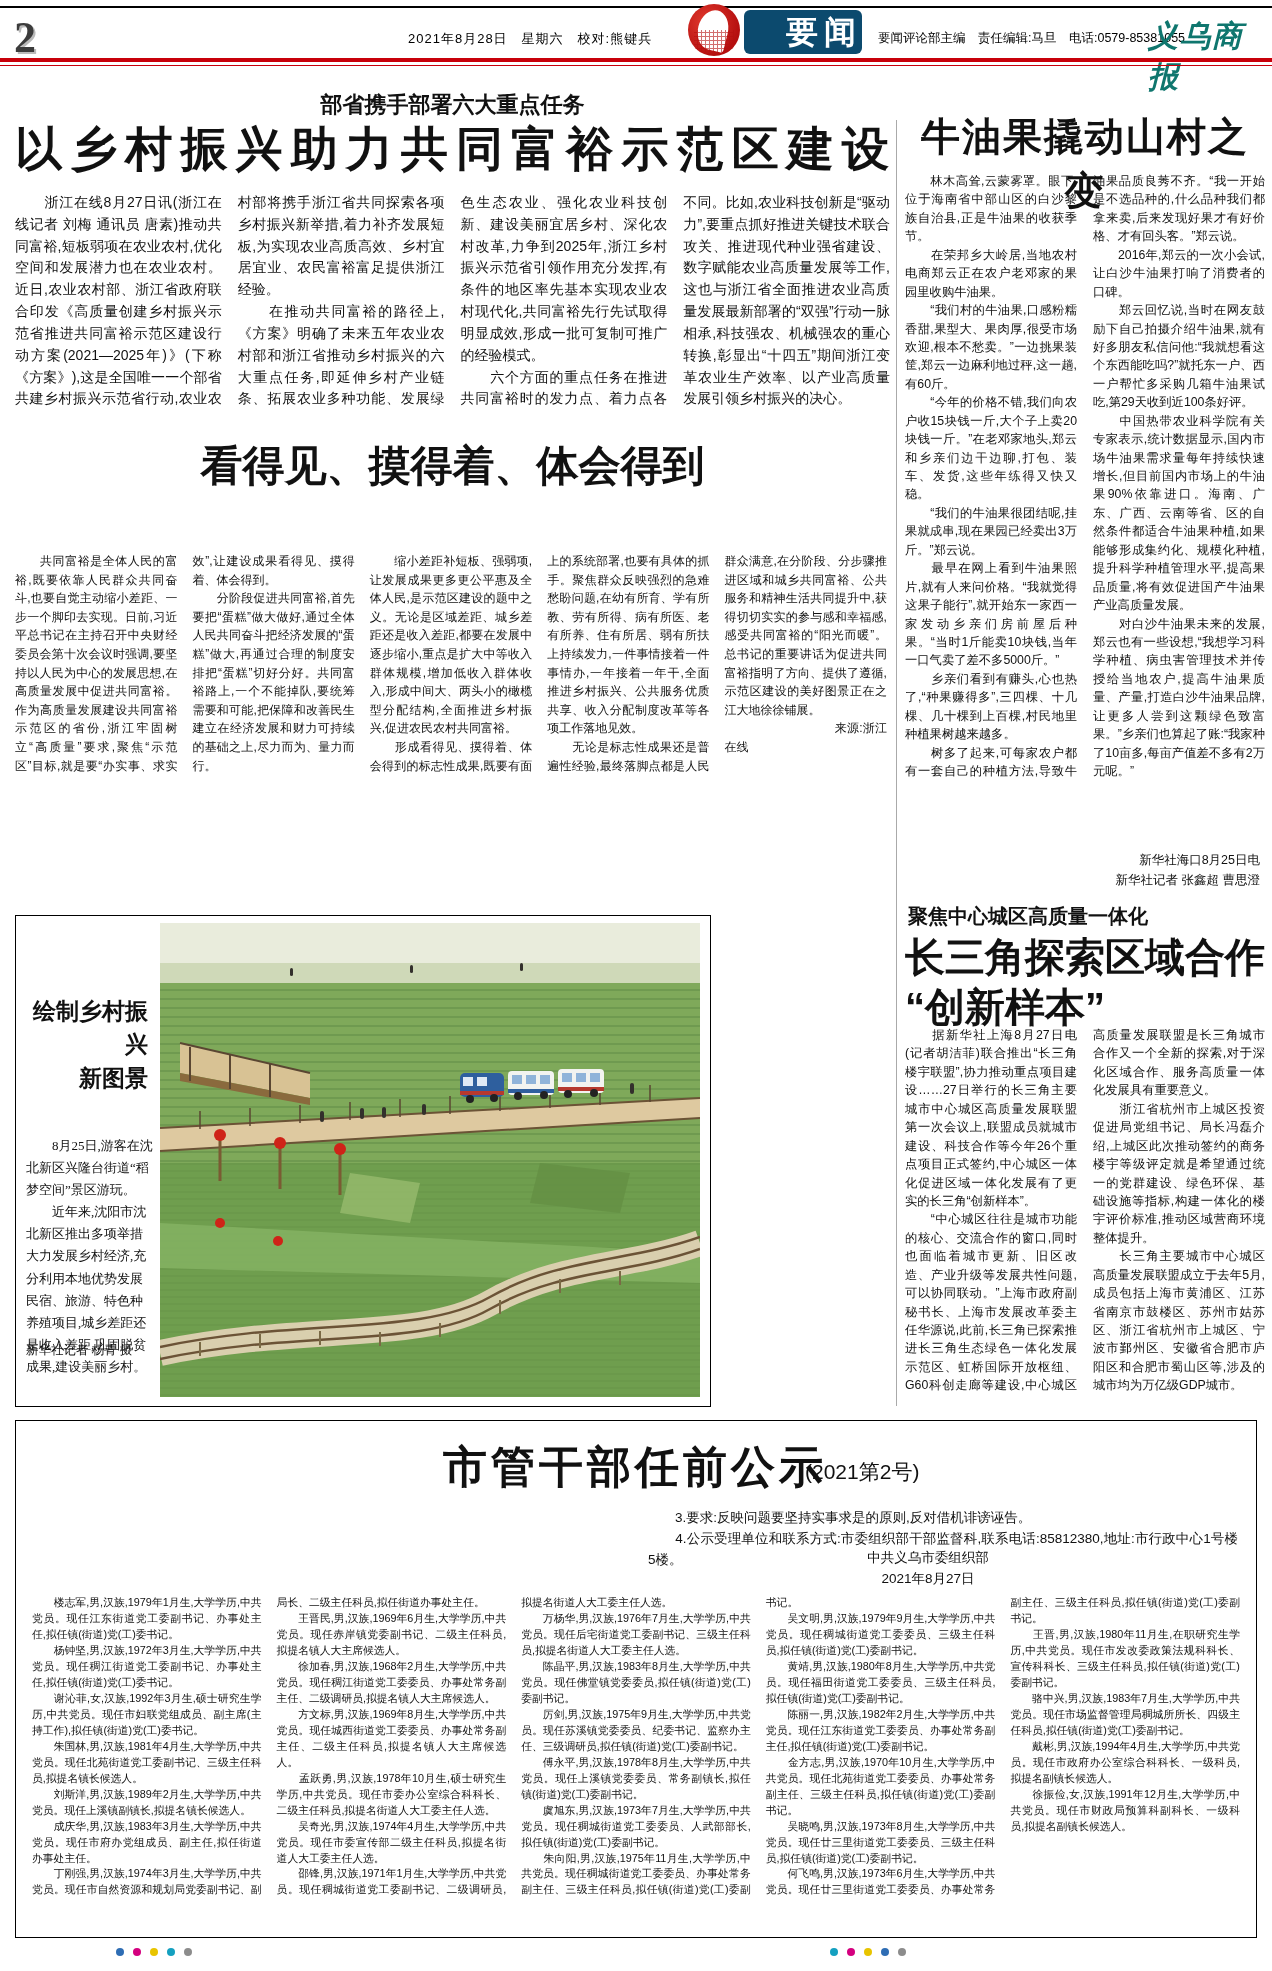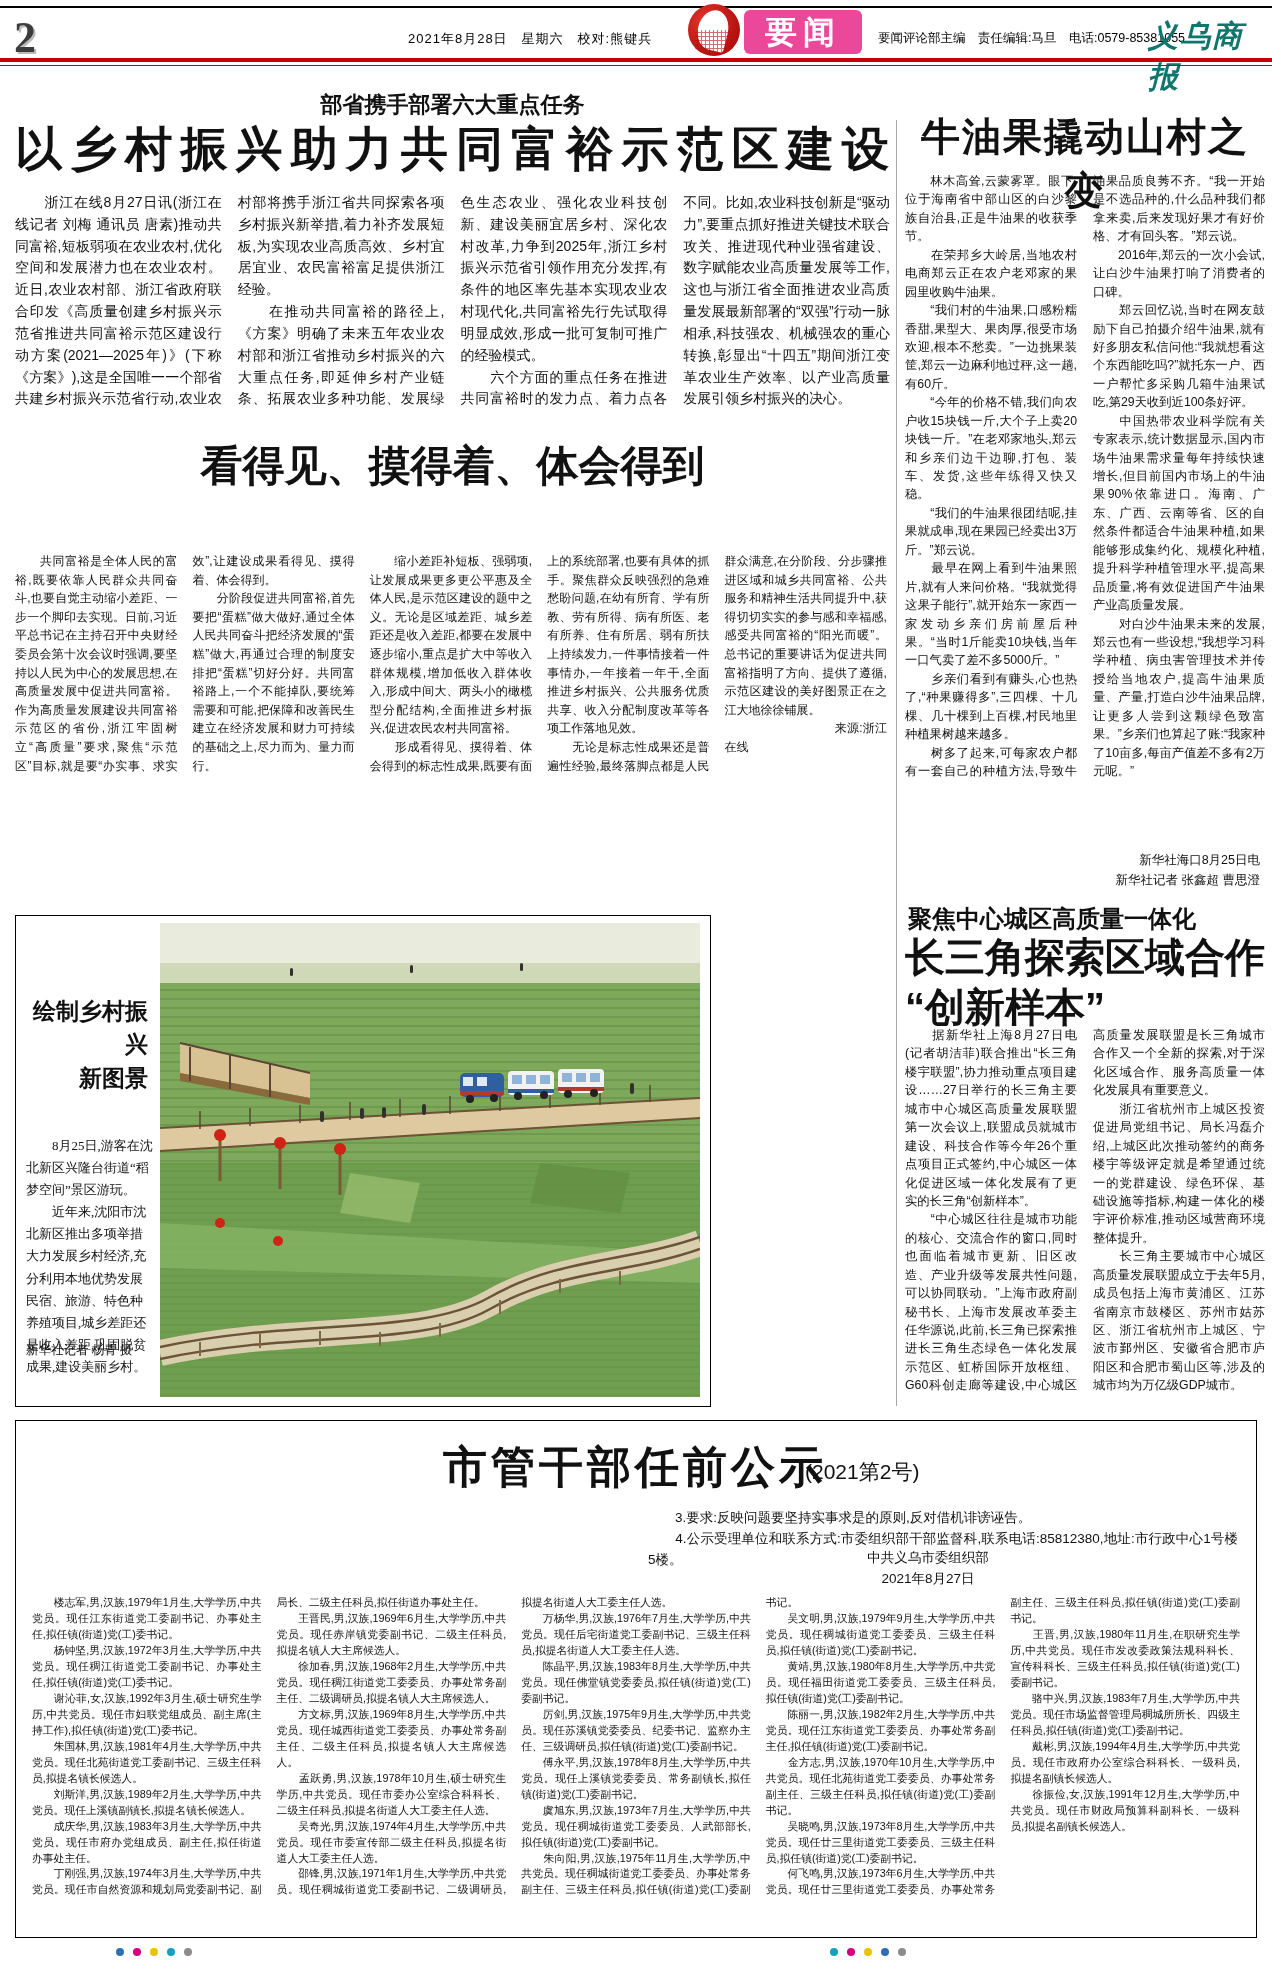--- a/index.html
+++ b/index.html
@@ -13,22 +13,22 @@
   .pageno{left:14px;top:12px;font-size:44px;font-weight:bold;color:#3c3c3c;
           font-family:"Liberation Serif",serif;text-shadow:2px 2px 0 #bbb;}
   .dateline{left:408px;top:30px;font-size:13px;color:#000;letter-spacing:1px;}
   .emblem{left:688px;top:4px;width:52px;height:52px;border-radius:50%;
           background:radial-gradient(circle at 35% 35%, #e23a2e 0%, #b50f0f 70%);overflow:hidden;}
   .emblem .sail{position:absolute;left:10px;top:6px;width:30px;height:40px;border-radius:50% 50% 10% 50%;
           background:#fff;transform:rotate(14deg);}
   .emblem .grid{position:absolute;left:6px;top:26px;width:40px;height:22px;
           background:repeating-linear-gradient(0deg,transparent 0 3px,#b50f0f 3px 4px),
                      repeating-linear-gradient(90deg,transparent 0 3px,#b50f0f 3px 4px);opacity:.6;}
-  .secttag{left:744px;top:10px;width:118px;height:44px;background:#ec4899;border-radius:6px;
-           color:#fff;font-size:32px;font-weight:bold;text-align:center;line-height:44px;letter-spacing:6px;}
+  .secttag{left:744px;top:10px;width:118px;height:44px;background:#0c4a6e;border-radius:6px;
+           color:#fff;font-size:32px;font-weight:bold;text-align:right;line-height:44px;letter-spacing:6px;}
   .editorline{left:878px;top:30px;font-size:12.5px;color:#000;}
   .brand{left:1148px;top:16px;font-size:30px;color:#0f766e;font-weight:bold;font-style:italic;
          font-family:"Liberation Serif",serif;letter-spacing:2px;}
   .redrule1{left:0;top:58px;width:1272px;height:4px;background:#c8000a;}
   .redrule2{left:0;top:65px;width:1272px;height:1px;background:#c8000a;}
   
   .lead-kicker{left:15px;top:90px;width:875px;text-align:center;font-size:22px;font-weight:bold;}
   .lead-headline{left:15px;top:118px;width:875px;font-size:47px;font-weight:bold;
                  text-align:justify;text-align-last:justify;letter-spacing:1px;}
   .lead-body{left:15px;top:192px;width:875px;height:238px;column-count:4;column-gap:16px;
@@ -45,21 +45,21 @@
   .av-credit1{left:1005px;top:852px;width:255px;text-align:right;font-size:12.5px;}
   .av-credit2{left:1005px;top:872px;width:255px;text-align:right;font-size:12.5px;}
   
   .photo-box{left:15px;top:915px;width:694px;height:490px;border:1px solid #000;background:#fff;}
   .ph-title{left:28px;top:995px;width:120px;text-align:right;font-size:23px;font-weight:bold;line-height:1.45;}
   .ph-caption{left:26px;top:1135px;width:128px;font-size:13px;line-height:1.7;
               font-family:"Liberation Serif",serif;}
   .ph-credit{left:26px;top:1342px;width:128px;font-size:12.5px;font-family:"Liberation Serif",serif;}
   .ph-img{left:160px;top:923px;width:540px;height:474px;overflow:hidden;}
   
-  .dl-kicker{left:908px;top:903px;width:357px;font-size:24px;font-weight:bold;}
+  .dl-kicker{left:908px;top:903px;width:357px;font-size:20px;font-weight:bold;}
   .dl-headline{left:905px;top:932px;width:360px;font-size:40px;font-weight:bold;line-height:1.25;}
   .dl-body{left:905px;top:1026px;width:360px;height:378px;column-count:2;column-gap:16px;
            font-size:12.3px;line-height:1.5;overflow:hidden;}
   
   .notice-box{left:15px;top:1420px;width:1240px;height:516px;border:1.5px solid #000;background:#fff;}
   .nt-headline{left:15px;top:1438px;width:1240px;text-align:center;font-size:44px;font-weight:bold;letter-spacing:4px;}
   .nt-issue{left:805px;top:1458px;font-size:21px;}
   .nt-intro-l{left:40px;top:1500px;width:590px;font-size:13.5px;line-height:1.55;}
   .nt-intro-r{left:648px;top:1508px;width:590px;font-size:13.5px;line-height:1.55;}
   .nt-signer{left:648px;top:1548px;width:560px;text-align:center;font-size:13.5px;line-height:1.55;}

